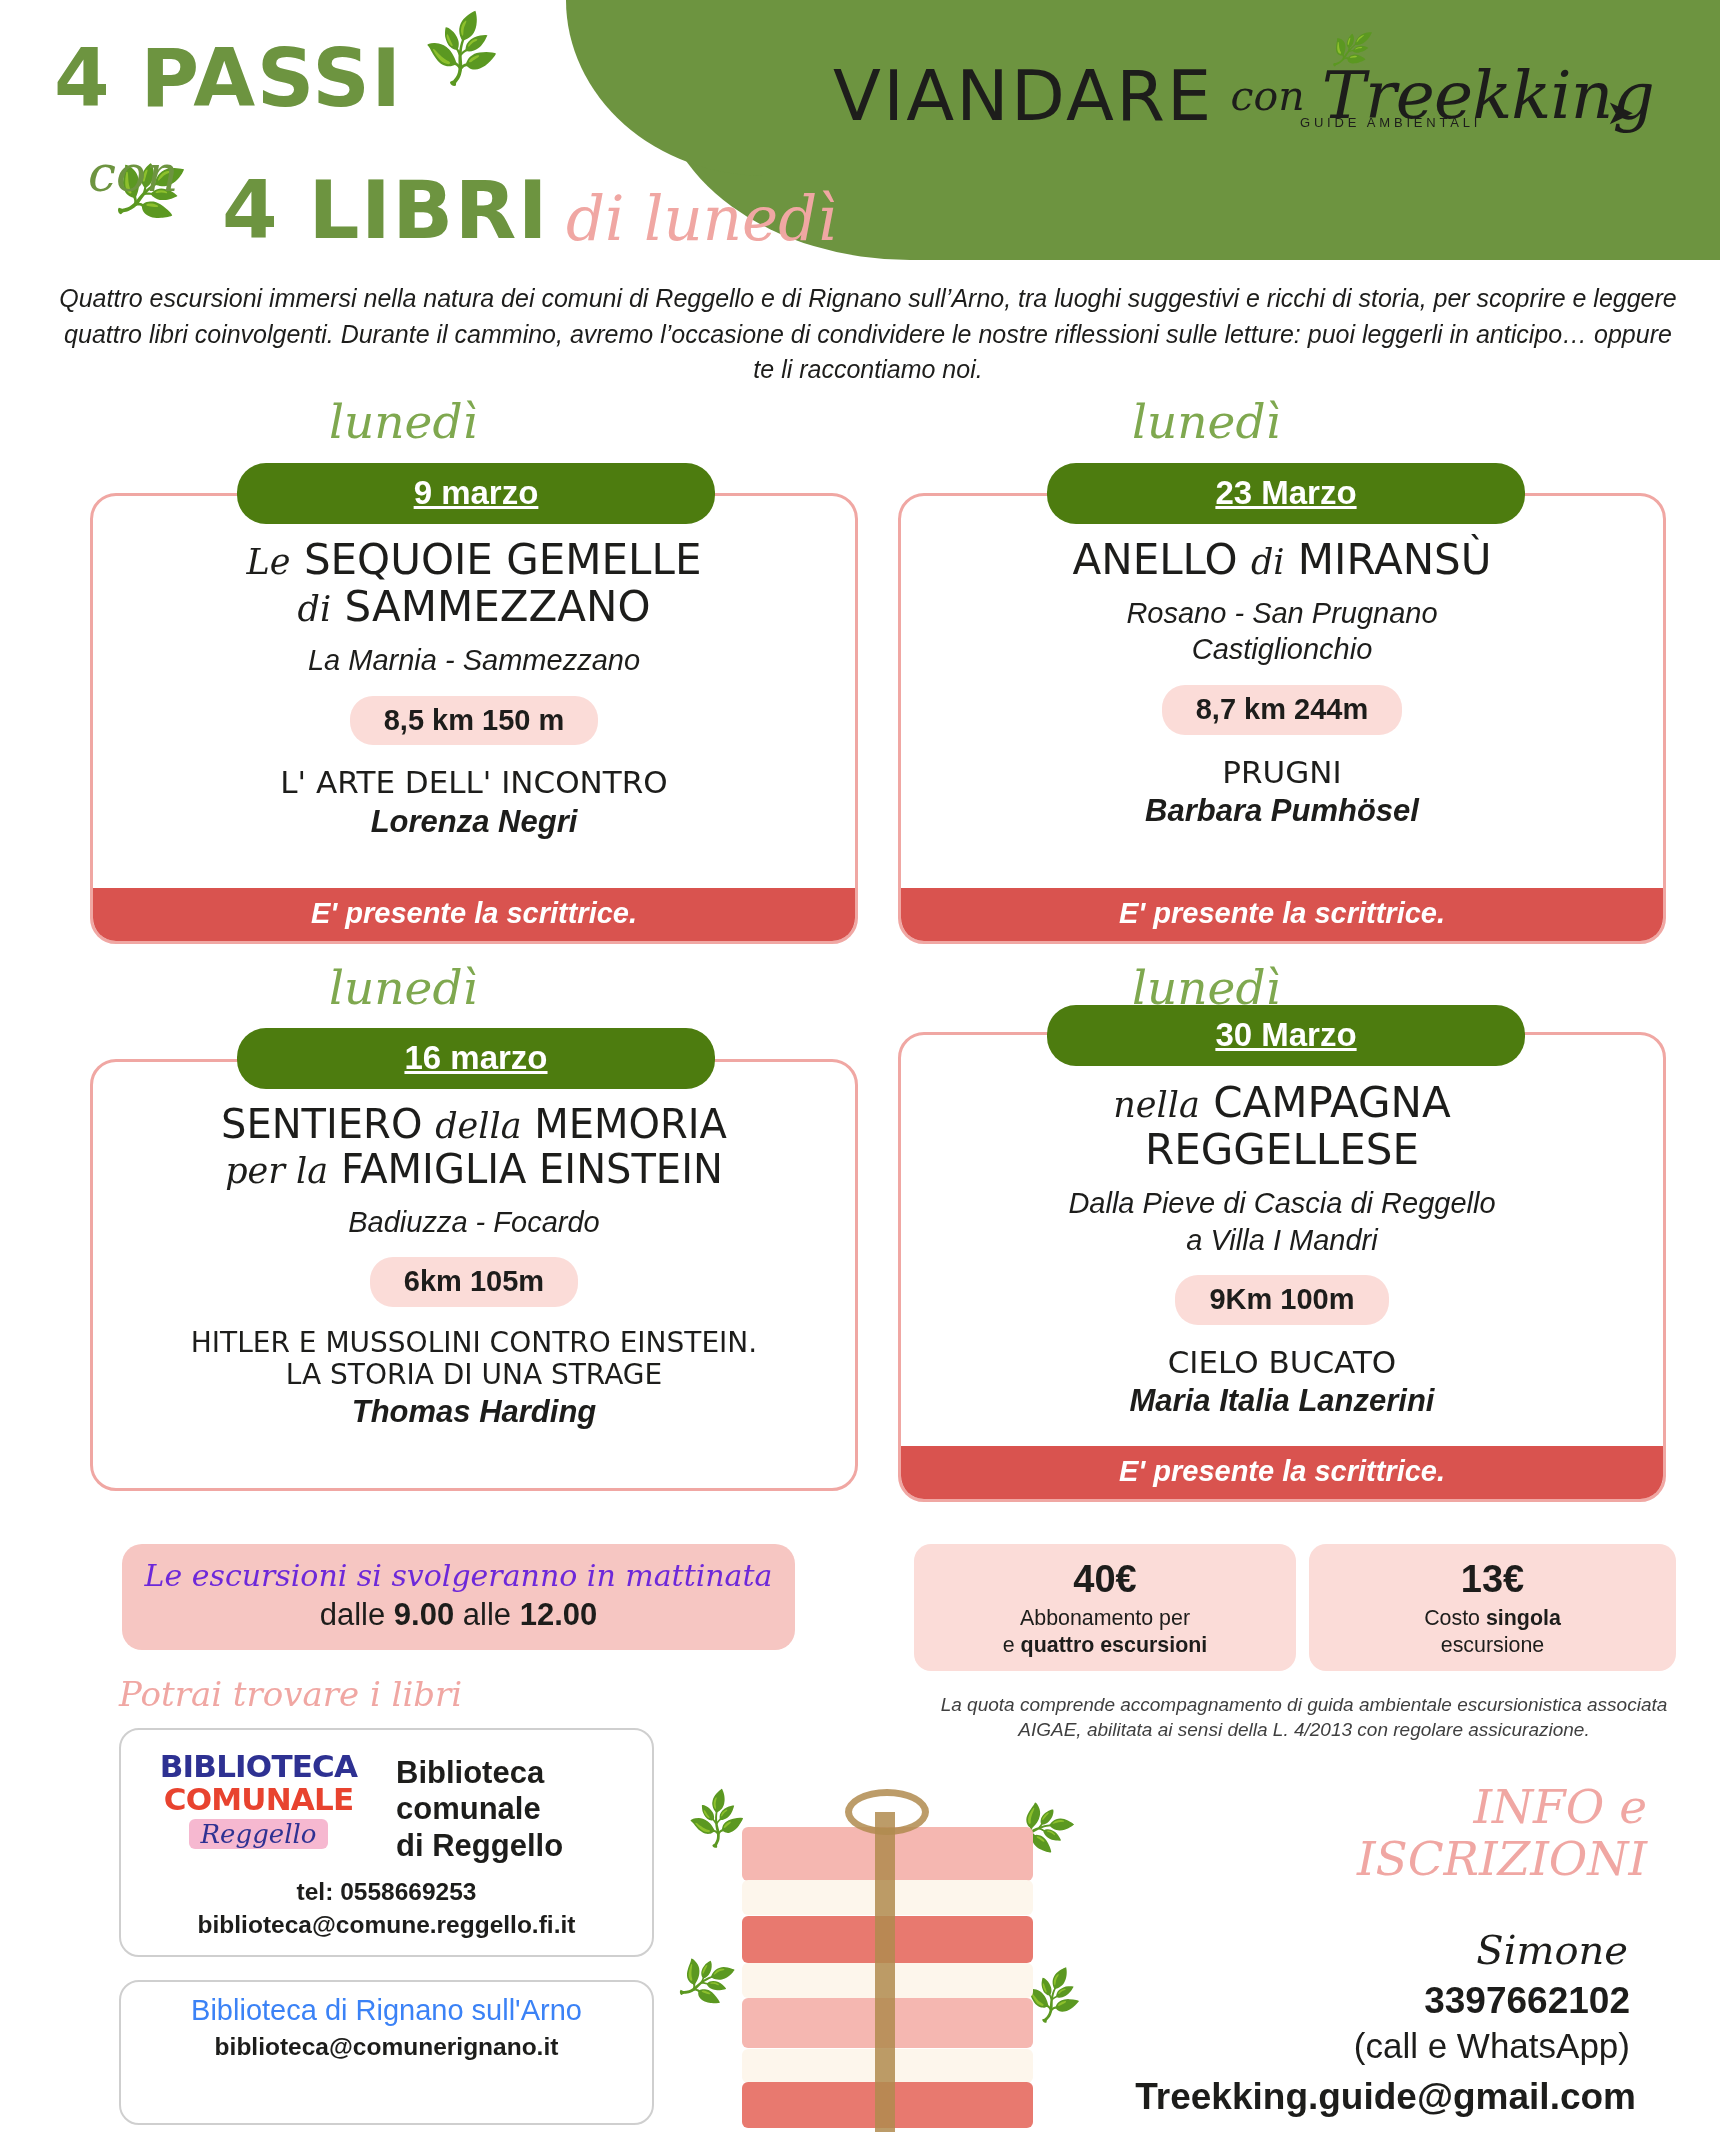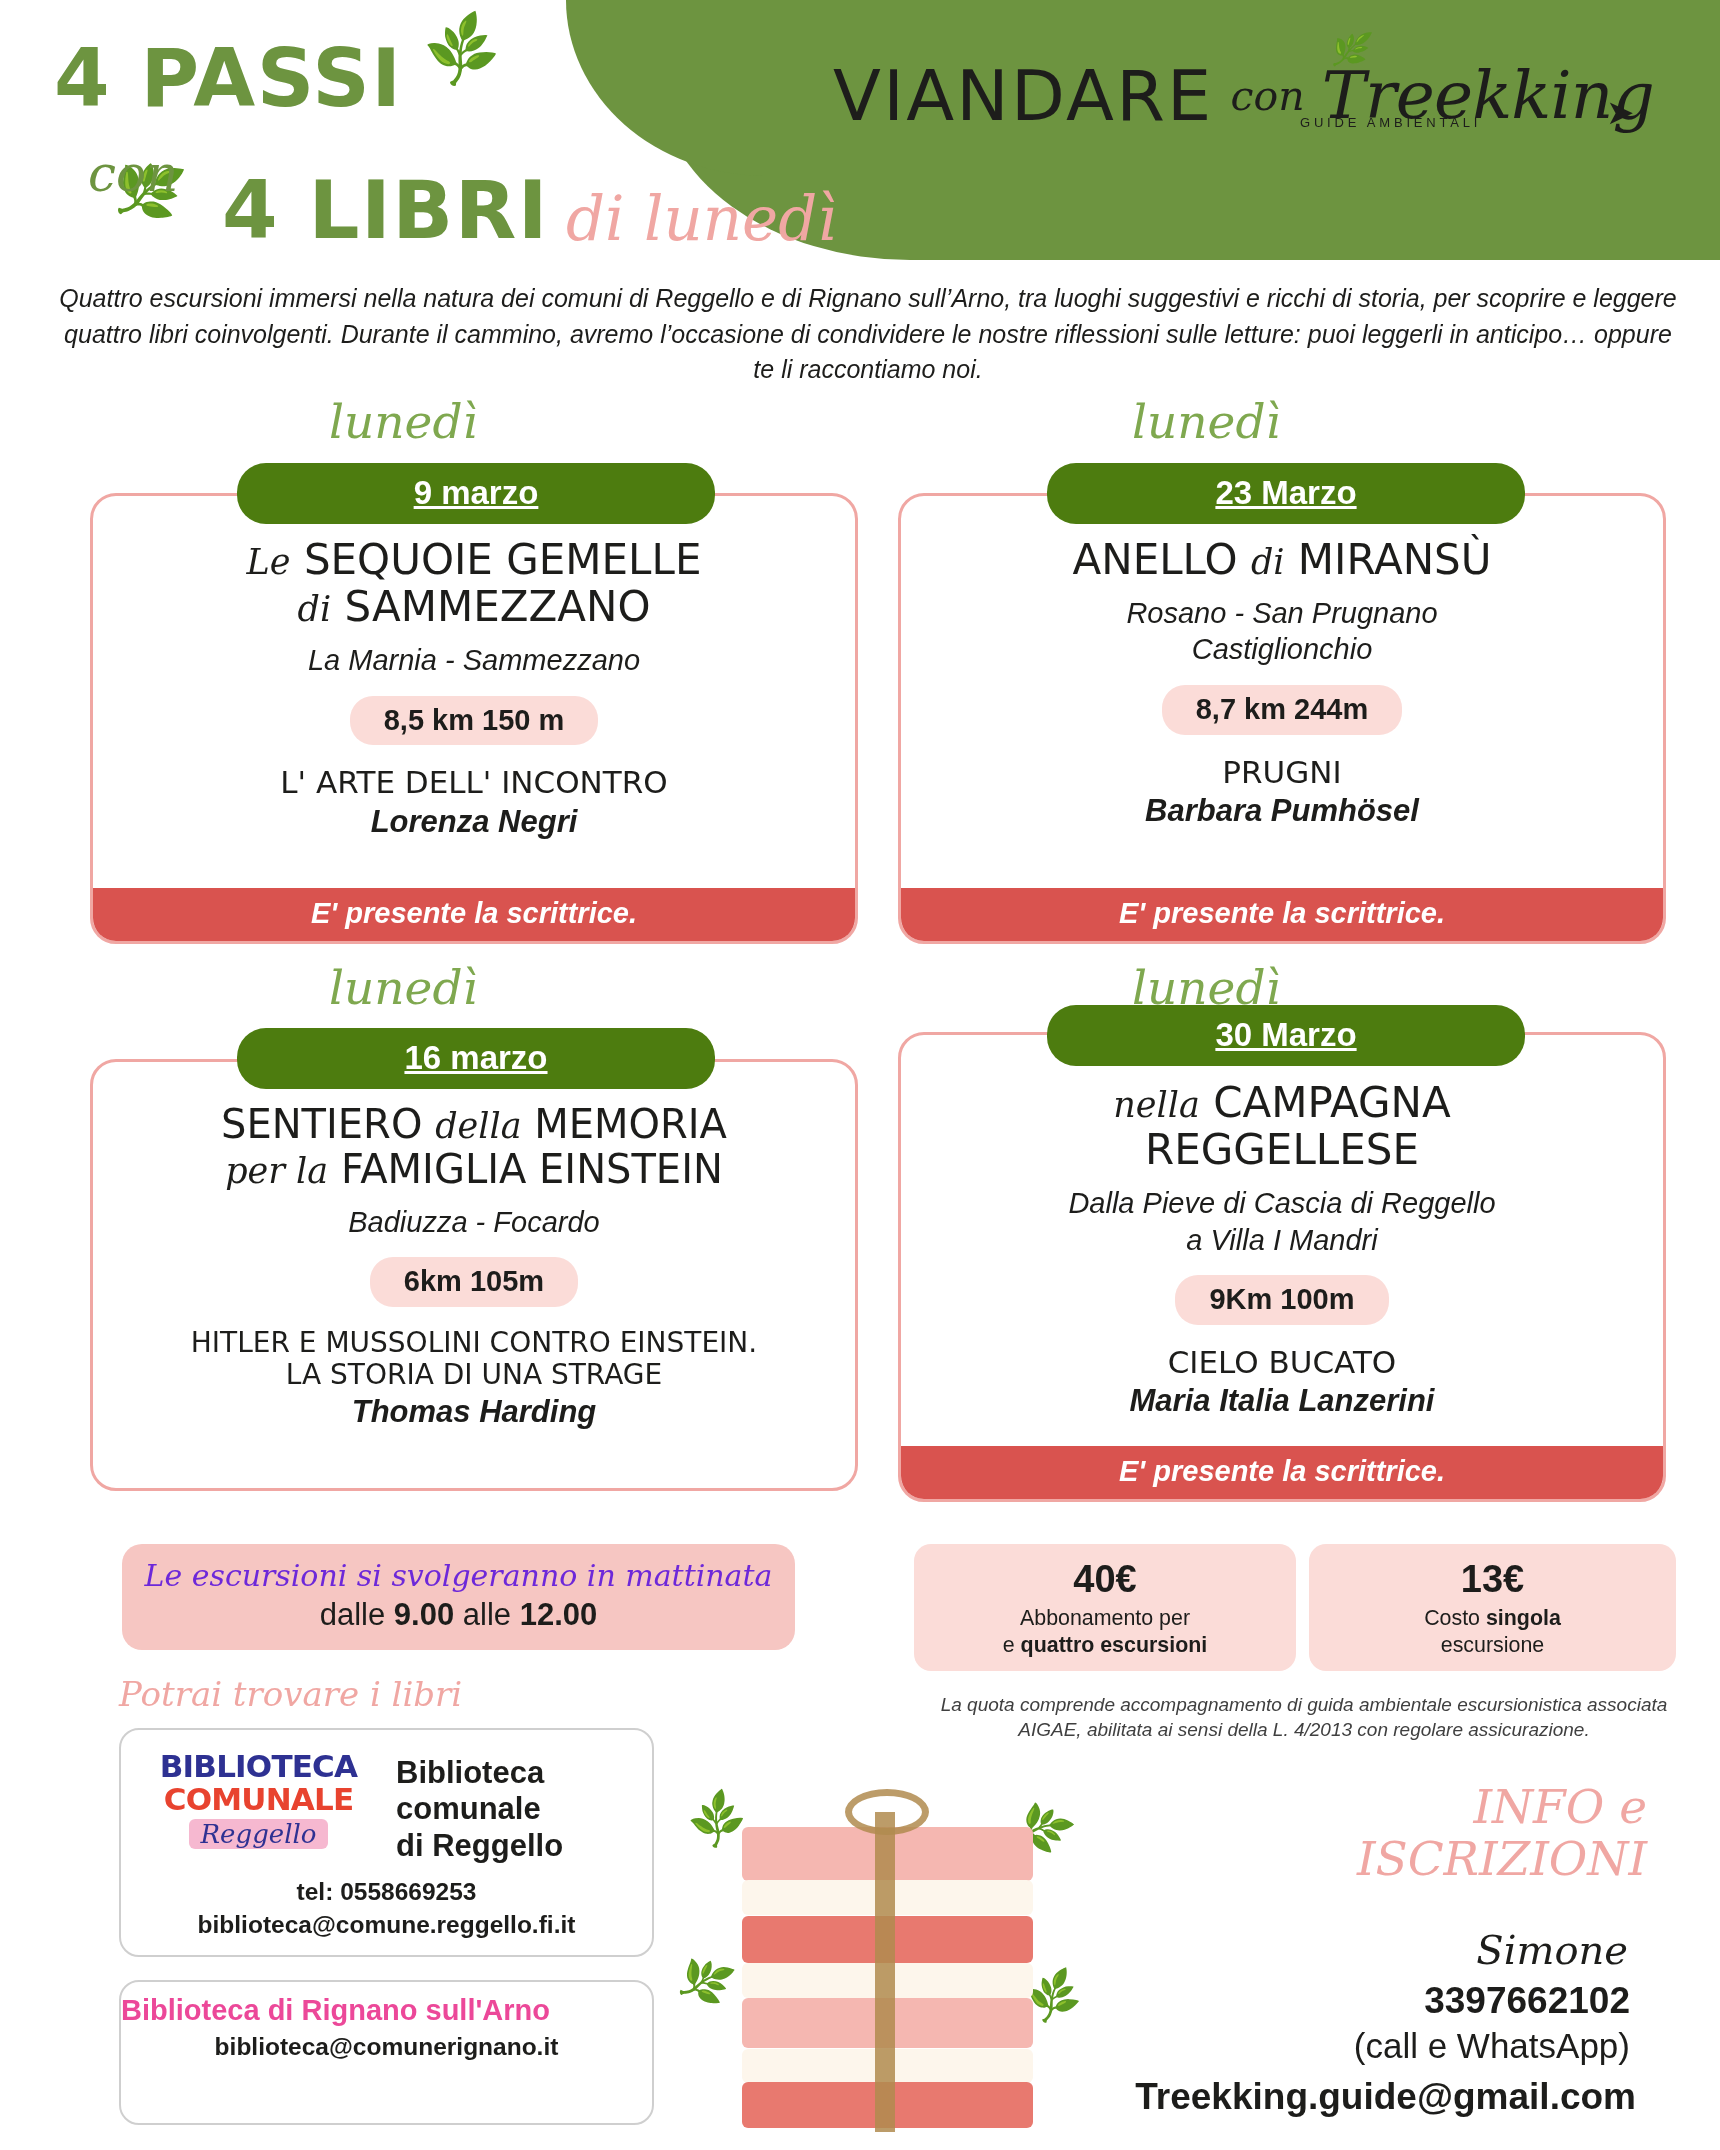--- a/index.html
+++ b/index.html
@@ -340,23 +340,24 @@
     position: absolute;
     left: 0; top: 145px;
     width: 100%;
     text-align: center;
     font-size: 24.5px;
     font-weight: bold;
     color: #1d1d1b;
     line-height: 1.35;
   }
   .bib2-title {
+    text-align: center;
     font-size: 29px;
-    font-weight: bold;
-    color: #ec4899;
+    font-weight: normal;
+    color: #3b82f6;
     margin-top: 12.2px;
   }
   .bib2-line {
     text-align: center;
     font-size: 24.5px;
     font-weight: bold;
     color: #1d1d1b;
     margin-top: 6.1px;
   }
 

